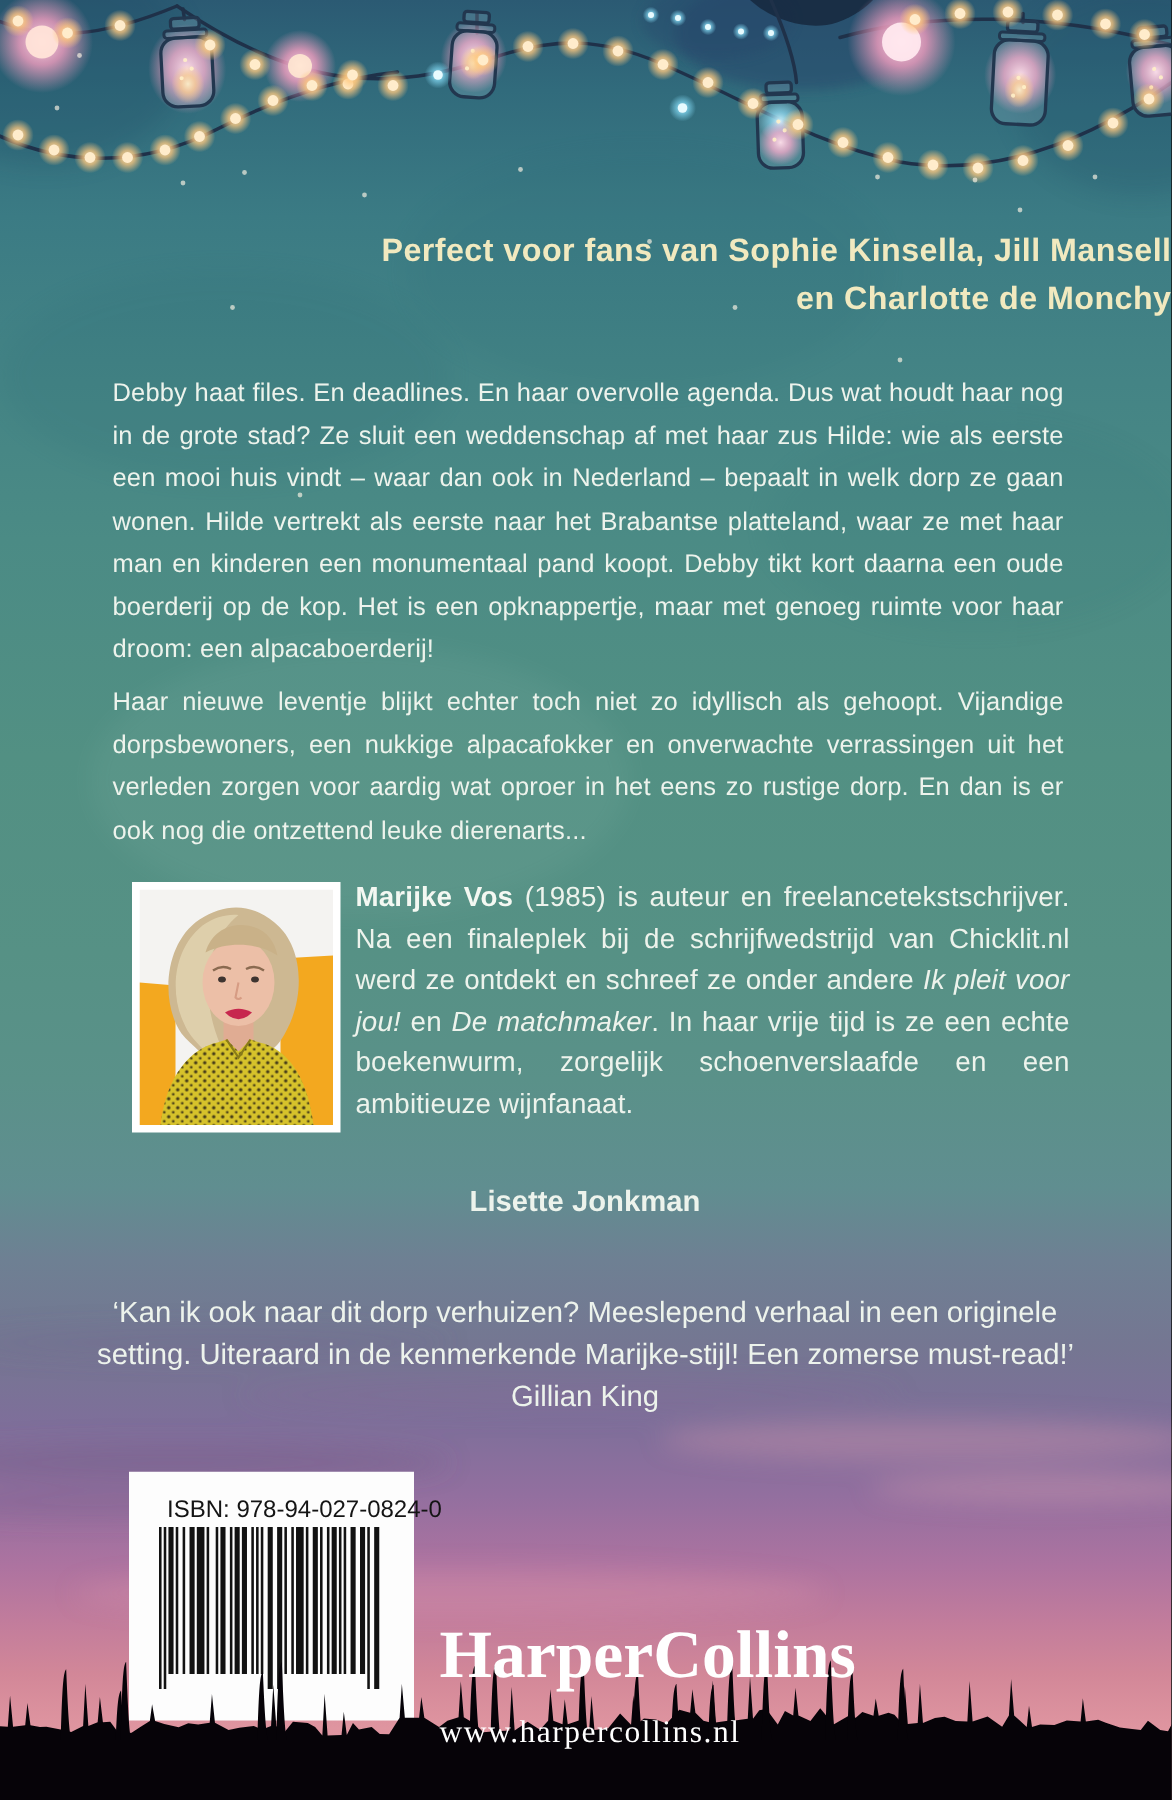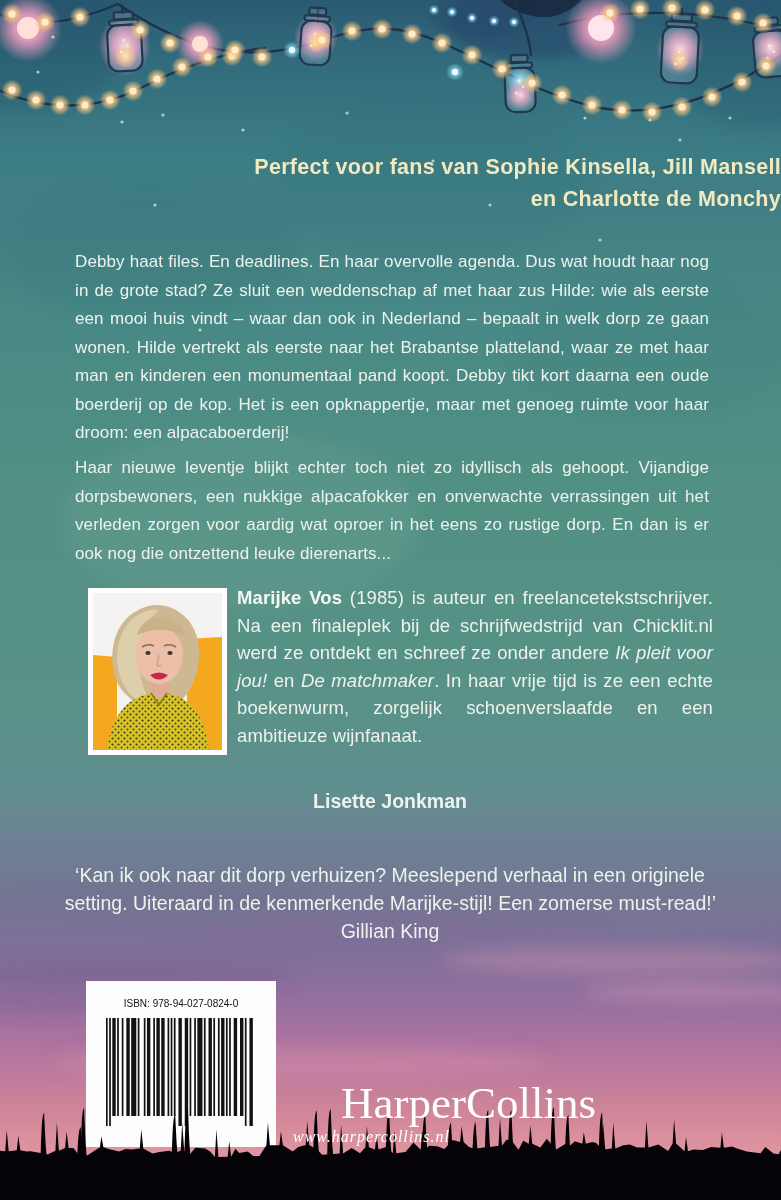--- a/index.html
+++ b/index.html
@@ -35,32 +35,32 @@
   .bio strong{font-weight:700;color:#f4f8f2;}
   .bio em{font-style:italic;}
   .quote{left:60px;width:660px;text-align:center;font-size:19.5px;line-height:28px;}
   .quote1{top:787px;} .quote1 .attr{display:block;font-weight:bold;}
   .quote2{top:861px;}
   .barcode-box{
     position:absolute;left:86px;top:981px;width:190px;height:166px;background:#fdfdfd;
   }
   .isbn-label{
     position:absolute;left:0;top:17px;width:100%;text-align:center;
-    color:#141414;font-size:10px;letter-spacing:0;font-family:"Liberation Sans",sans-serif;
+    color:#141414;font-size:16px;letter-spacing:0;font-family:"Liberation Sans",sans-serif;padding-left:22px;
   }
   .barcode-digits{
     position:absolute;left:0;top:136px;width:100%;text-align:center;
     color:#101010;font-size:10px;letter-spacing:2px;font-family:"Liberation Sans",sans-serif;margin-top:44px;
   }
   .publisher{position:absolute;left:293px;top:1080px;color:#ffffff;z-index:6;}
   .publisher .logo{
-    font-family:"Liberation Serif",serif;font-size:45px;line-height:46px;font-weight:400;margin-left:48px;
+    font-family:"Liberation Serif",serif;font-size:45px;line-height:46px;font-weight:700;
   }
   .publisher .site{
-    font-family:"Liberation Serif",serif;font-size:16px;letter-spacing:1px;margin-top:2px;font-style:italic;
+    font-family:"Liberation Serif",serif;font-size:21px;letter-spacing:1px;margin-top:16px;
   }
   .grass{position:absolute;left:0;top:1100px;z-index:5;}
   .decor{z-index:1;} .content{z-index:2;}
 </style>
 </head>
 <body>
 
 <div class="cover">
 
   <svg id="decor" class="layer decor" width="781" height="1200" viewBox="0 0 781 1200">

